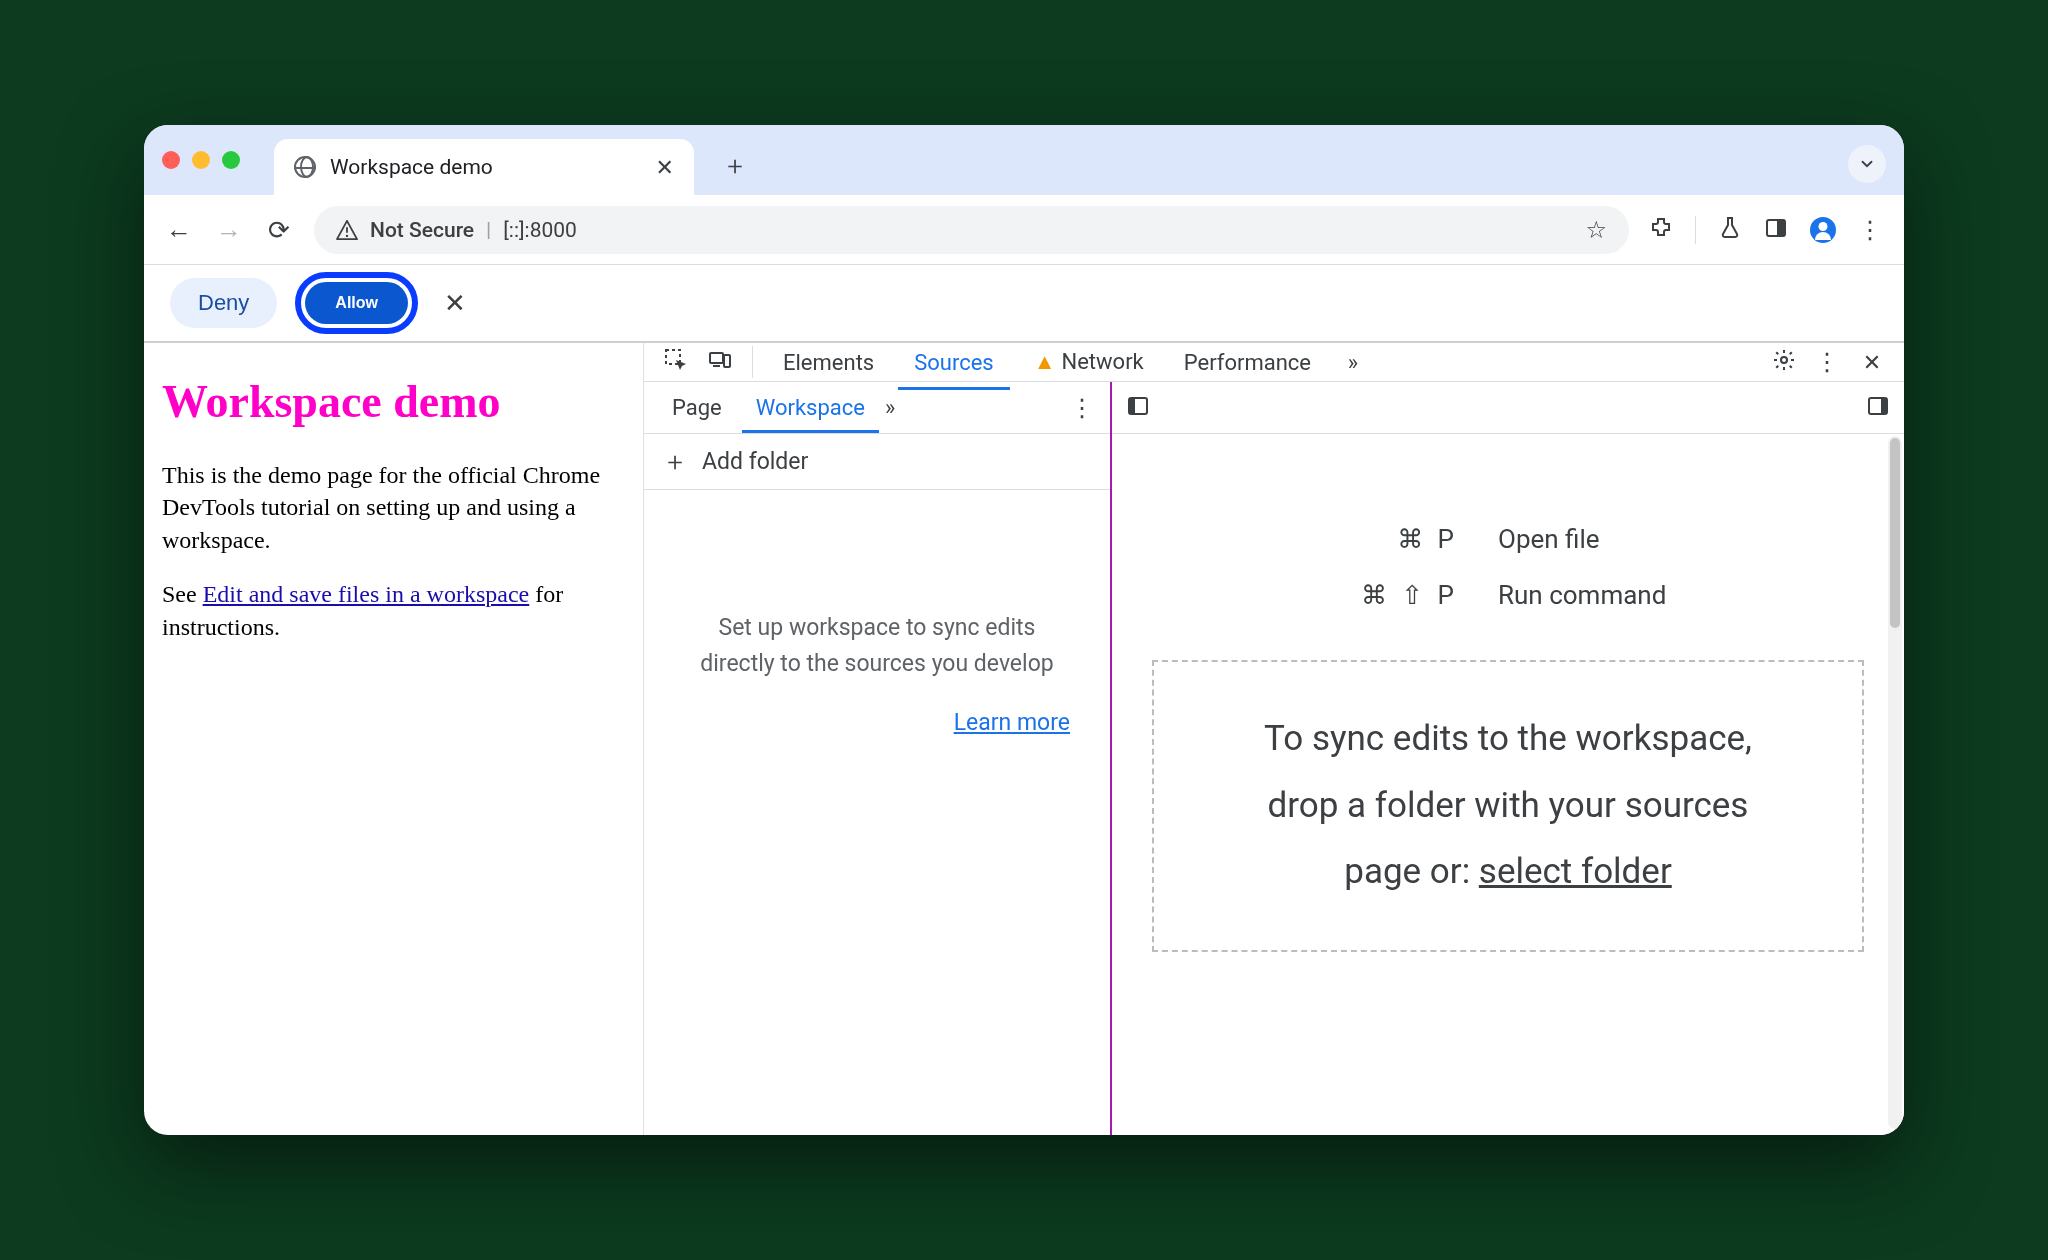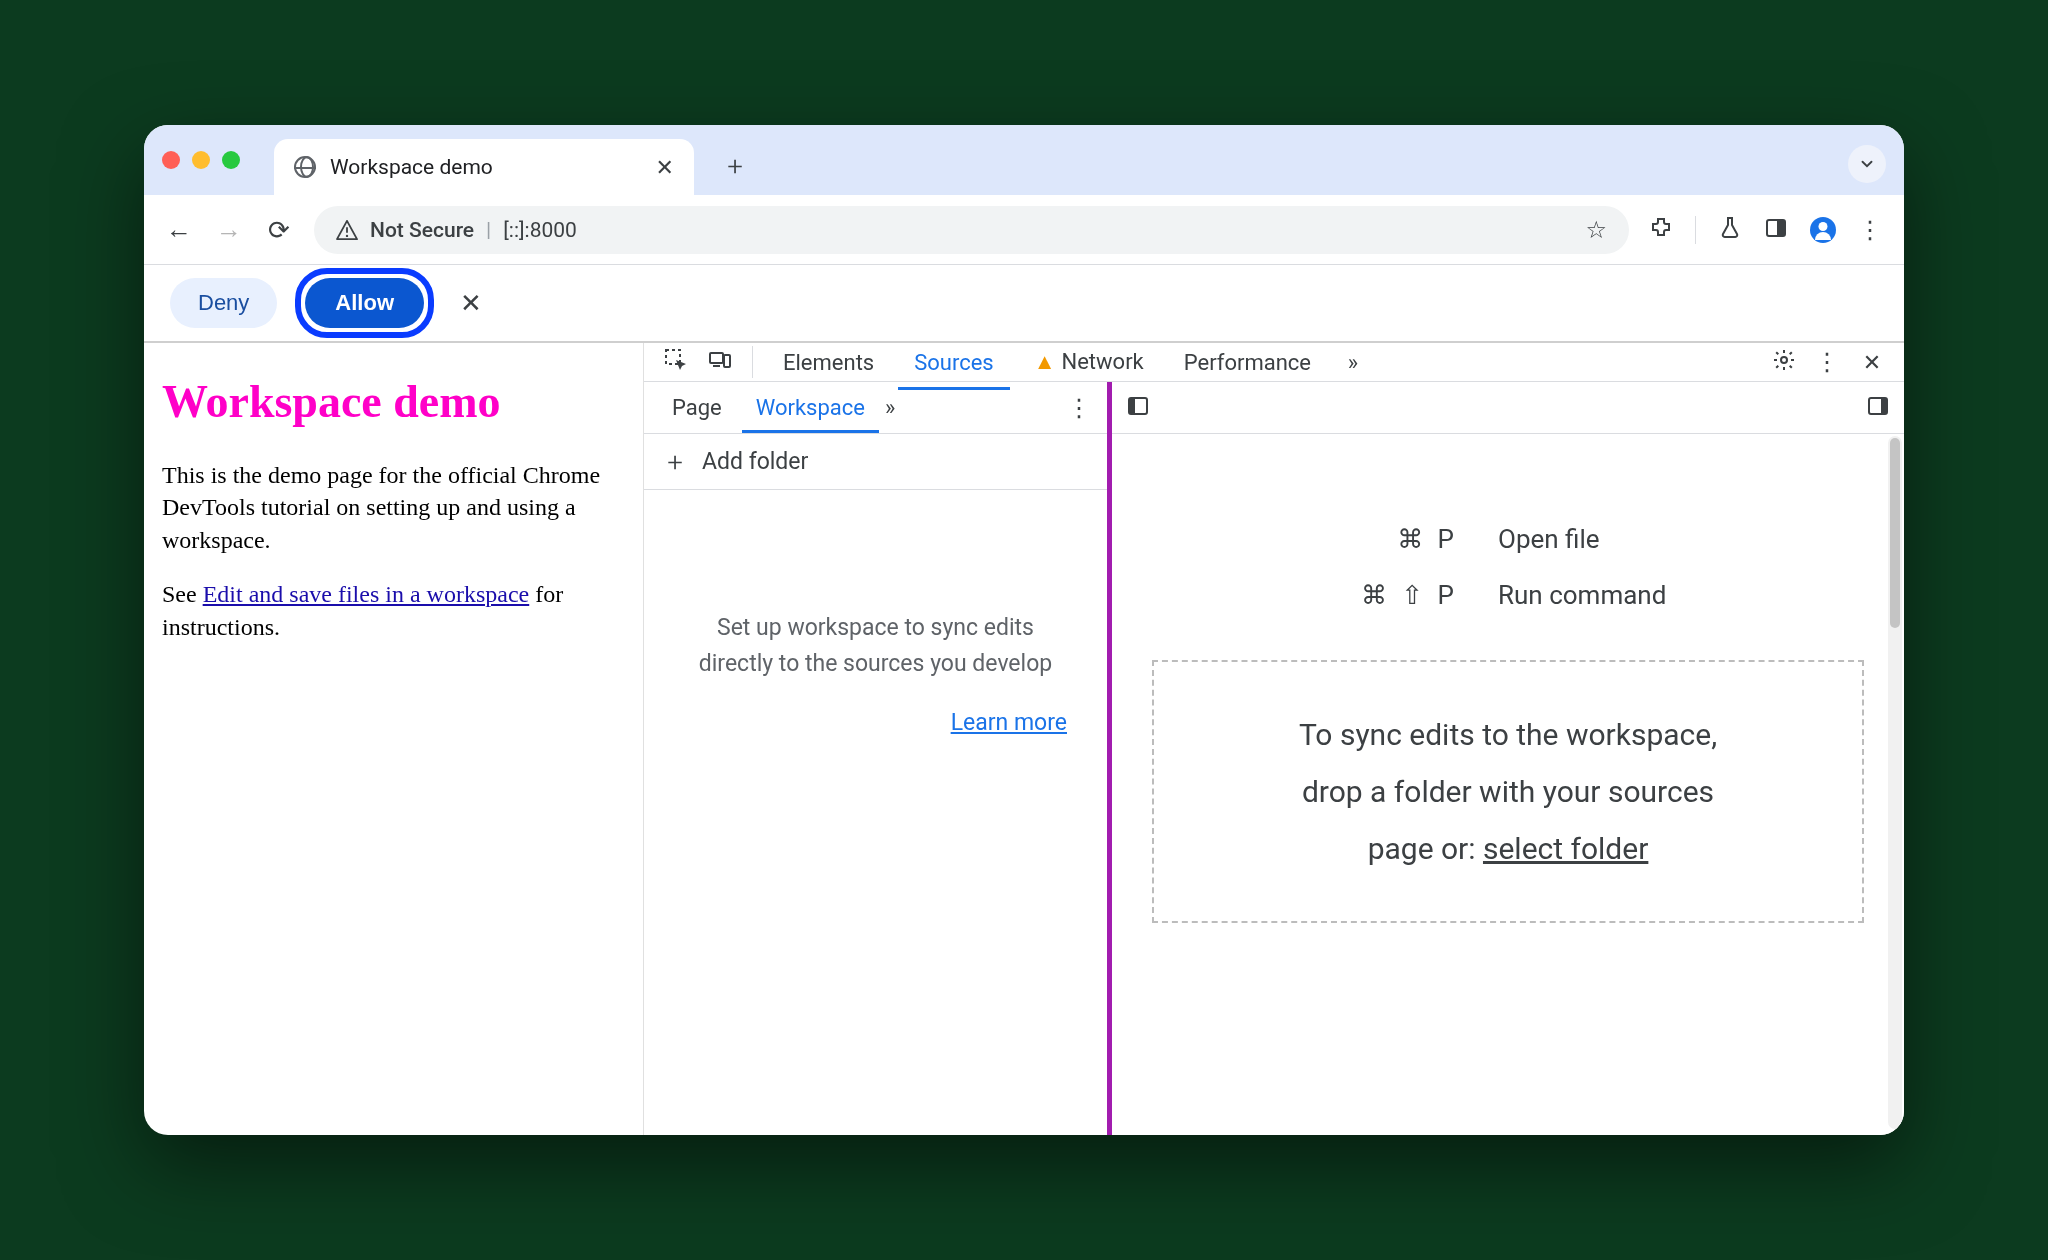--- a/index.html
+++ b/index.html
@@ -109,21 +109,21 @@
   .permbar .msg { flex:1; white-space:nowrap; overflow:hidden; text-overflow:ellipsis; }
   .btn-deny {
     background:#e8f0fe; color:#1a4ea0; border:none;
     padding: 12px 28px; border-radius: 26px; font-size:22px; font-weight:500; cursor:pointer;
   }
   .allow-wrap {
     border:6px solid #0a3cff; border-radius: 32px; padding:4px;
   }
   .btn-allow {
     background:#0b57d0; color:#fff; border:none;
-    padding: 12px 30px; border-radius: 26px; font-size:22px; font-weight:600; cursor:pointer;
+    padding: 12px 30px; border-radius: 26px; font-size:16px; font-weight:600; cursor:pointer;
   }
   .perm-x { font-size:26px; color:#3c4043; cursor:pointer; margin-left:8px;}
 
   
   .main { flex:1; display:flex; overflow:hidden; }
   .page {
     width: 500px;
     padding: 28px 18px;
     font-family: Georgia, "Times New Roman", serif;
     color:#000;
@@ -146,21 +146,21 @@
   .dt-tabs .iconbtn svg { width:24px; height:24px; }
   .dt-tabs .vsep { width:1px; height:32px; background:#dadce0; margin:0 6px;}
   .dt-tab { padding: 14px 16px; cursor:pointer; position:relative; }
   .dt-tab.active { color:#1a73e8; }
   .dt-tab.active::after { content:""; position:absolute; left:0; right:0; bottom:-1px; height:3px; background:#1a73e8; }
   .dt-tab .warn { color:#f29900; margin-right:6px; }
   .dt-tabs .flex { flex:1; }
 
   .dt-body { flex:1; display:flex; overflow:hidden; }
   .dt-left {
-    width: 468px; border-right:5px solid #a21caf;
+    width: 468px; border-right:2px solid #a21caf;
     display:flex; flex-direction:column;
   }
   .dt-subtabs {
     height:52px; border-bottom:1px solid #dadce0;
     display:flex; align-items:center; padding:0 14px; gap:6px;
     font-size:22px; color:#3c4043;
   }
   .dt-subtab { padding: 12px 14px; cursor:pointer; position:relative;}
   .dt-subtab.active { color:#1a73e8; }
   .dt-subtab.active::after { content:""; position:absolute; left:0; right:0; bottom:-1px; height:3px; background:#1a73e8; }
@@ -189,21 +189,21 @@
     color:#3c4043; font-size:26px;
   }
   .sc-row { display:flex; gap:40px; align-items:center;}
   .sc-keys { width:160px; text-align:right; letter-spacing:4px; }
   .sc-label { width:220px; text-align:left; }
   .dropzone {
     margin: 10px 40px 0;
     border: 2px dashed #bcbcbc;
     padding: 44px 40px;
     text-align:center;
-    color:#3c4043; font-size:30px; line-height:1.9;
+    color:#3c4043; font-size:35px; line-height:1.9;
   }
   .dropzone .sel { text-decoration:underline; cursor:pointer;}
   .scrollbar {
     position:absolute; right:2px; top:54px; bottom:6px; width:14px;
     background:#f1f1f1; border-radius:7px;
   }
   .scrollbar .thumb { position:absolute; left:2px; right:2px; top:2px; height:190px; background:#c4c4c4; border-radius:6px; }
 
 </style>
 </head>

